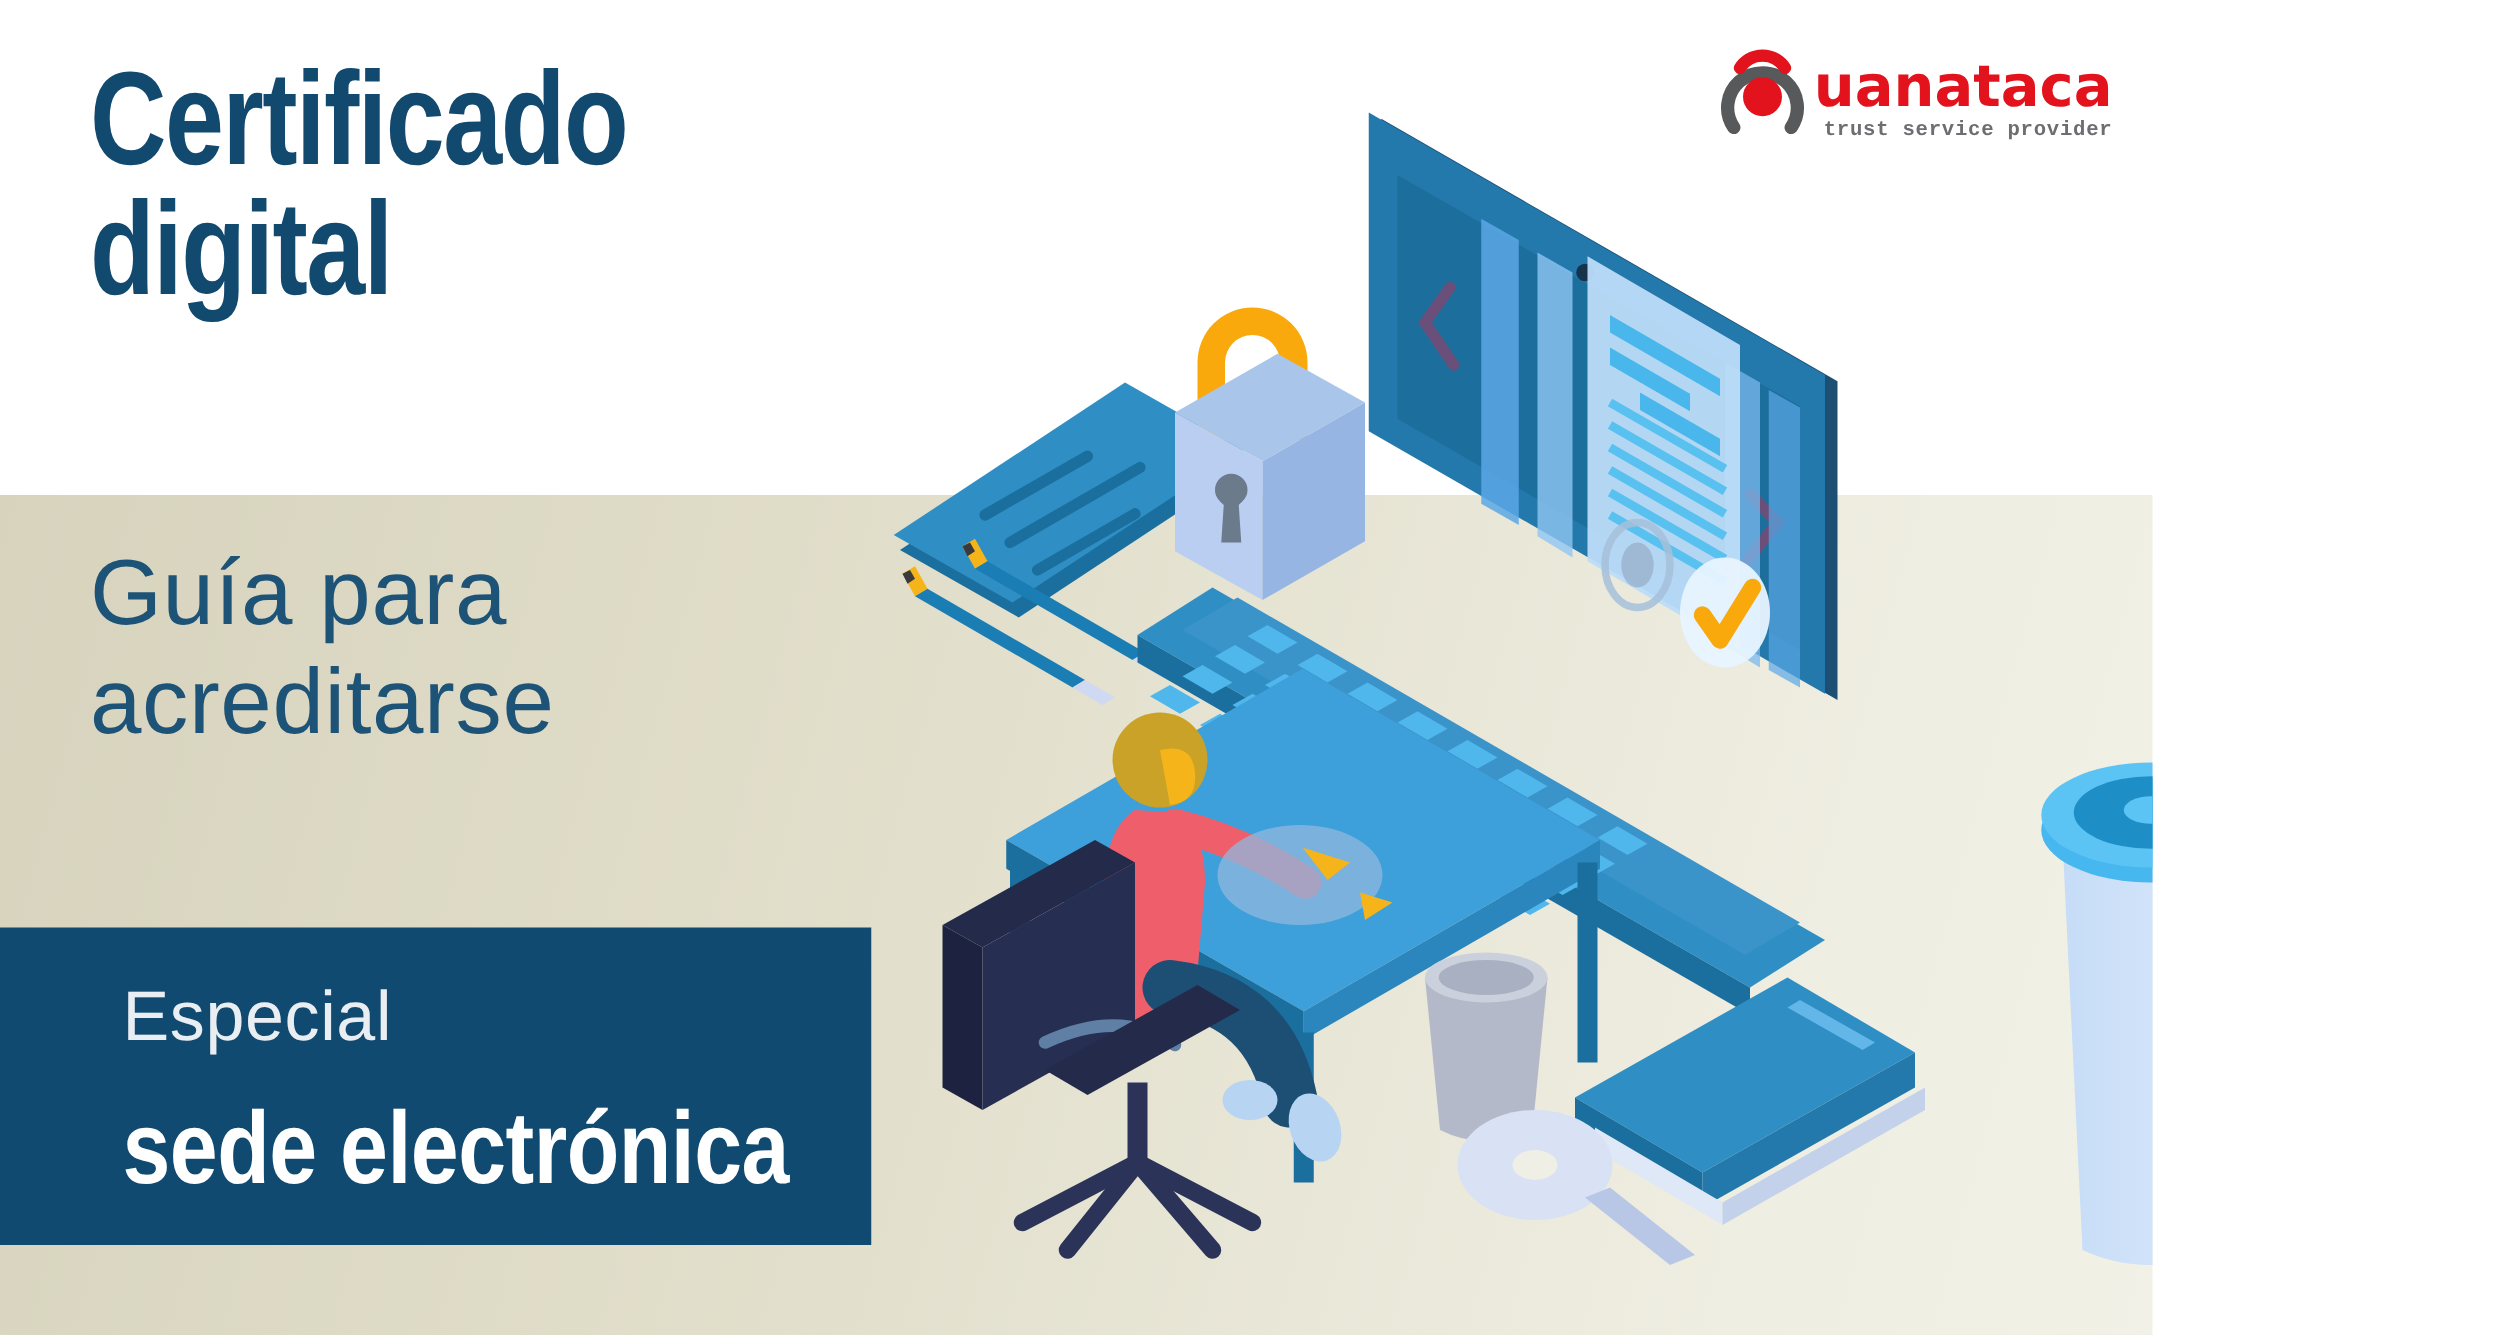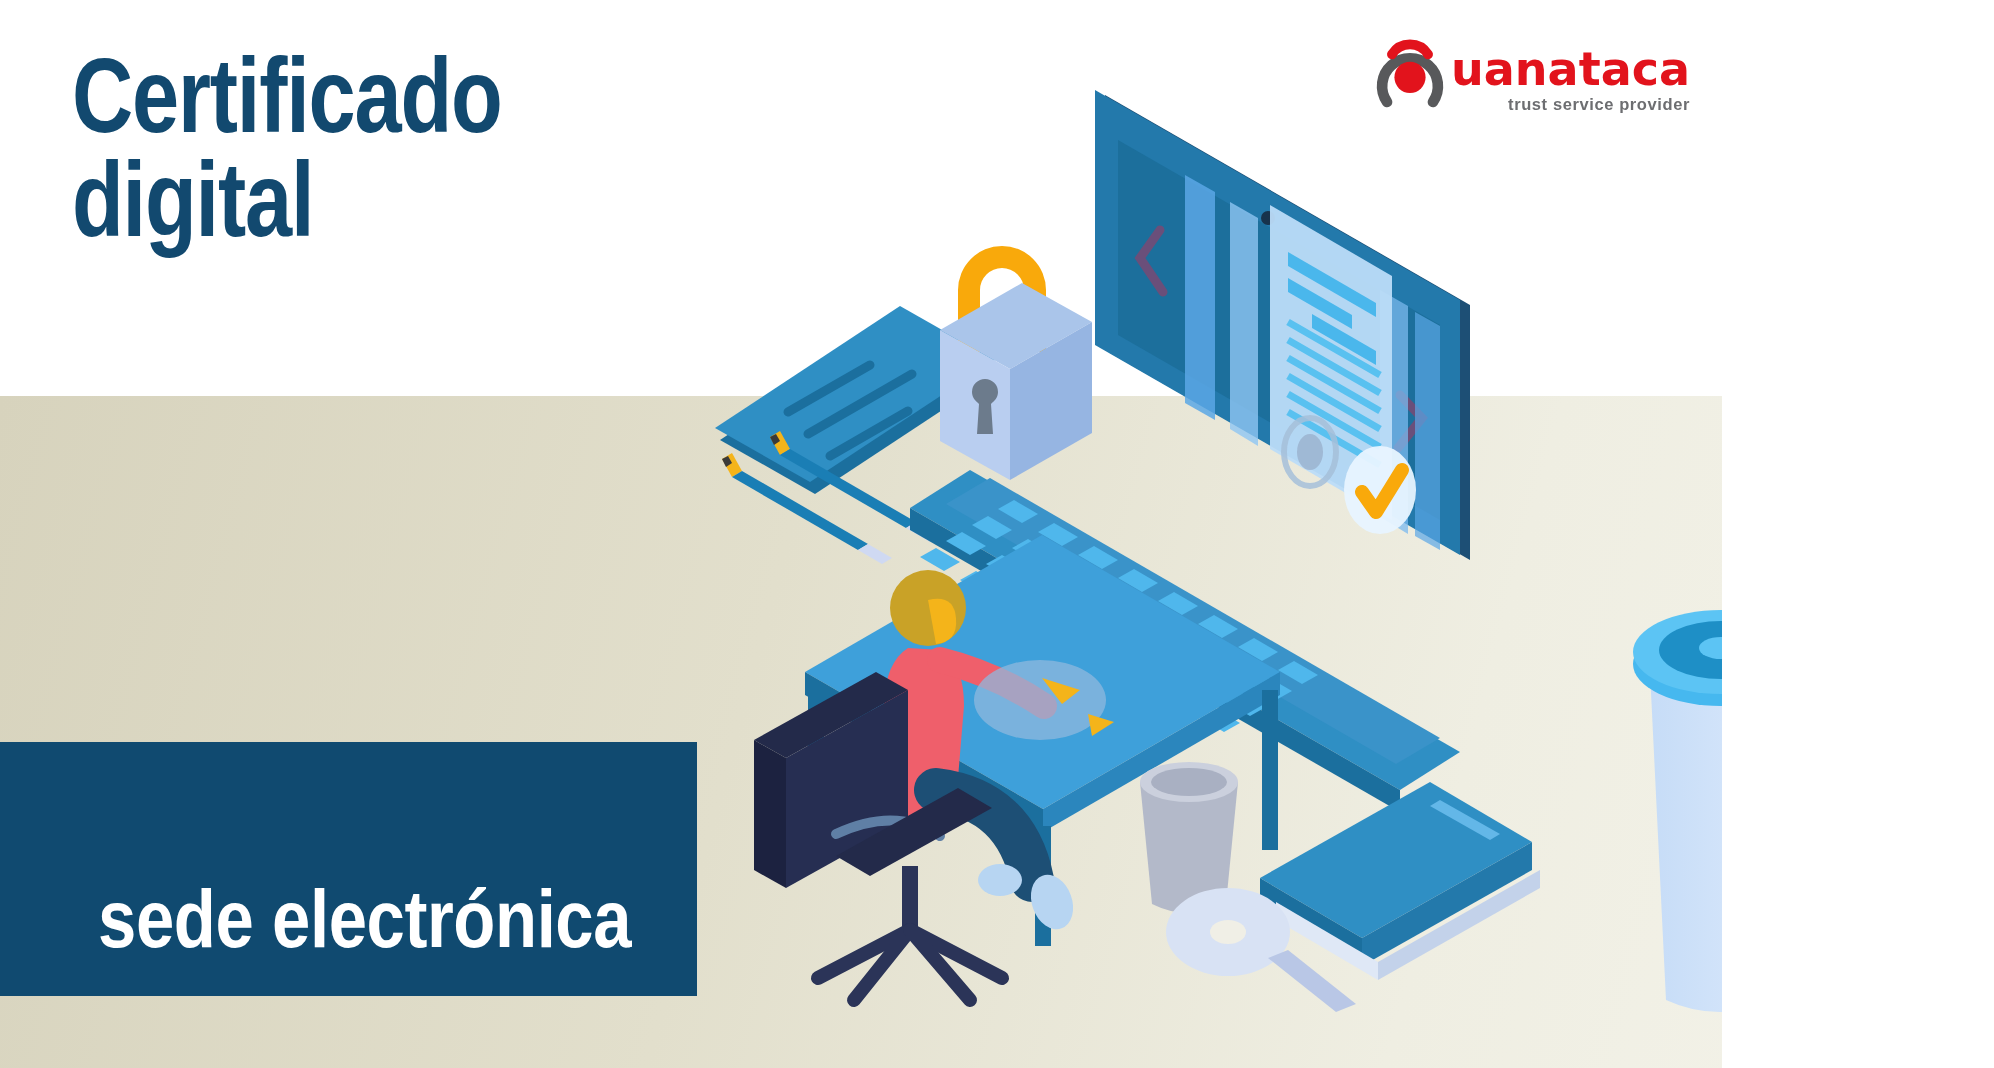--- a/index.html
+++ b/index.html
@@ -71,37 +71,40 @@
     display:flex;align-items:center;gap:0;
   }
   .logo-mark{width:82px;height:82px;display:block;}
   .logo-text{display:flex;flex-direction:column;align-items:flex-end;line-height:1;}
   .logo-word{
     color:#e2131c;font-size:46px;font-weight:700;letter-spacing:0px;
     font-family:"DejaVu Sans",sans-serif;
   }
   .logo-tag{
     color:#6d6e71;font-size:16.5px;font-weight:700;letter-spacing:0.6px;margin-top:4px;
-    font-family:Liberation Sans, sans-serif;
+    font-family:Liberation Mono, monospace;
   }
   
   #illus{position:absolute;left:640px;top:0px;width:1354px;height:1068px;}
 </style>
 </head>
 <body>
 
 <div id="banner">
 
   <div class="band-top"></div>
   <div class="band-bottom"></div>
 
   <div class="title">Certificado
 digital</div>
+  <div class="subtitle">Guía para
+acreditarse</div>
 
   <div class="badge-box"></div>
+  <div class="badge-label">Especial</div>
   <div class="badge-strong">sede electrónica</div>
 
   <div class="logo">
     <svg class="logo-mark" viewBox="0 0 100 100">
 
       <path d="M22,22 A 34 34 0 1 0 78,22" fill="none" stroke="#58595b" stroke-width="13" stroke-linecap="round" transform="rotate(180 50 50)"></path>
 
       <circle cx="50" cy="48" r="19" fill="#e2131c"></circle>
 
       <path d="M28,20 A 26 26 0 0 1 72,20" fill="none" stroke="#e2131c" stroke-width="12" stroke-linecap="round"></path>

